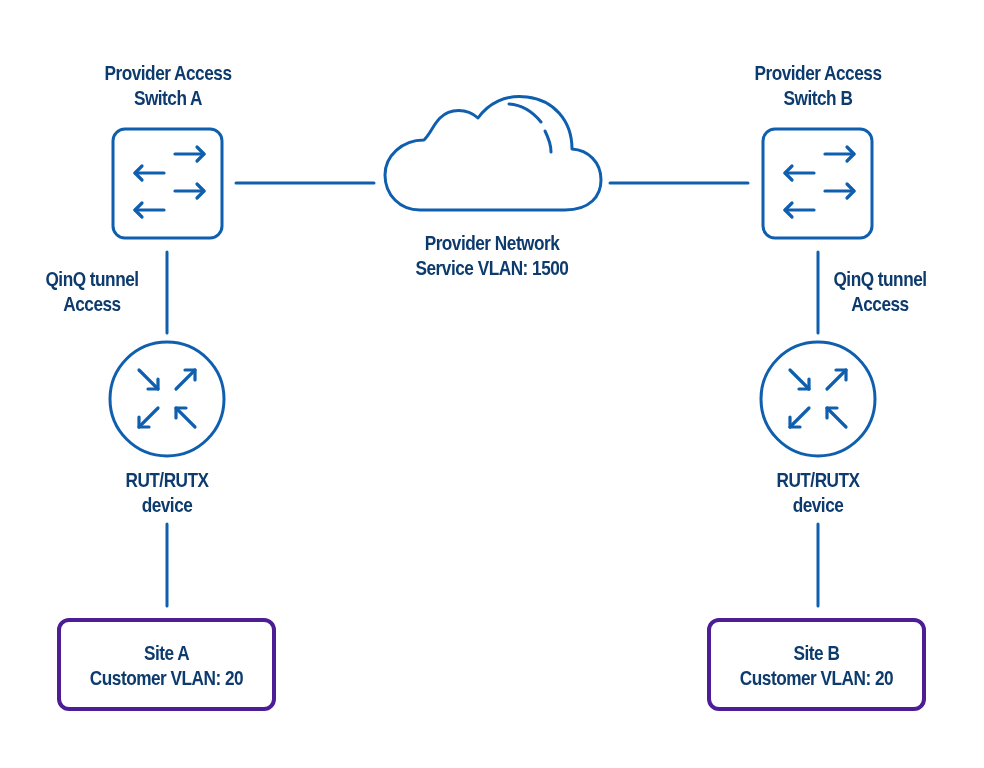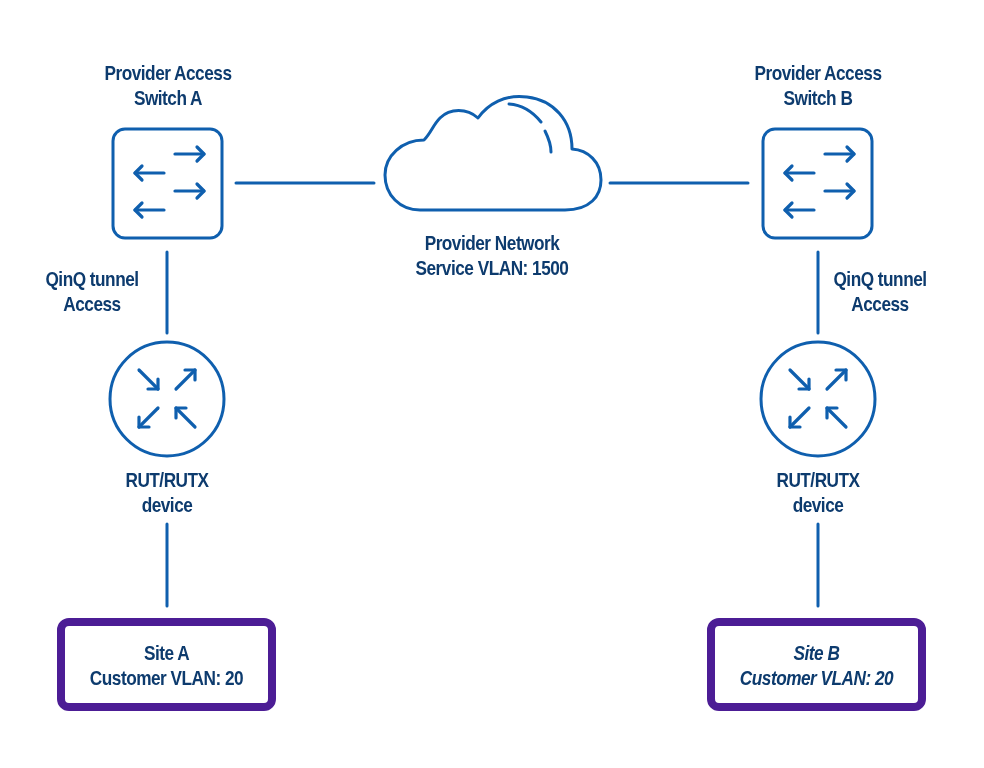--- a/index.html
+++ b/index.html
@@ -13,21 +13,21 @@
       font-size: 21px;
       line-height: 25px;
       text-align: center;
       letter-spacing: -0.6px;
       transform: scaleX(0.82);
       white-space: nowrap;
     }
     .lbl span { display: block; }
     .box {
       position: absolute;
-      border: 8px solid #4c1d95;
+      border: 4px solid #4c1d95;
       border-radius: 12px;
       box-sizing: border-box;
       background: #fff;
     }
     .box .lbl { position: static; transform: scaleX(0.82); }
     .box-inner { width: 100%; height: 100%; display: flex; align-items: center; justify-content: center; }
   </style>
 </head>
 <body>
 
@@ -142,20 +142,20 @@
 
 <div class="box" style="left:57px; top:618px; width:219px; height:93px;">
   <div class="box-inner">
     <div class="lbl">
       <span>Site A</span>
       <span>Customer VLAN: 20</span>
     </div>
   </div>
 </div>
 
-<div class="box" style="left:707px; top:618px; width:219px; height:93px;font-style:italic;">
+<div class="box" style="left:707px; top:618px; width:219px; height:93px;">
   <div class="box-inner">
     <div class="lbl">
       <span>Site B</span>
       <span>Customer VLAN: 20</span>
     </div>
   </div>
 </div>
 
 </body></html>

